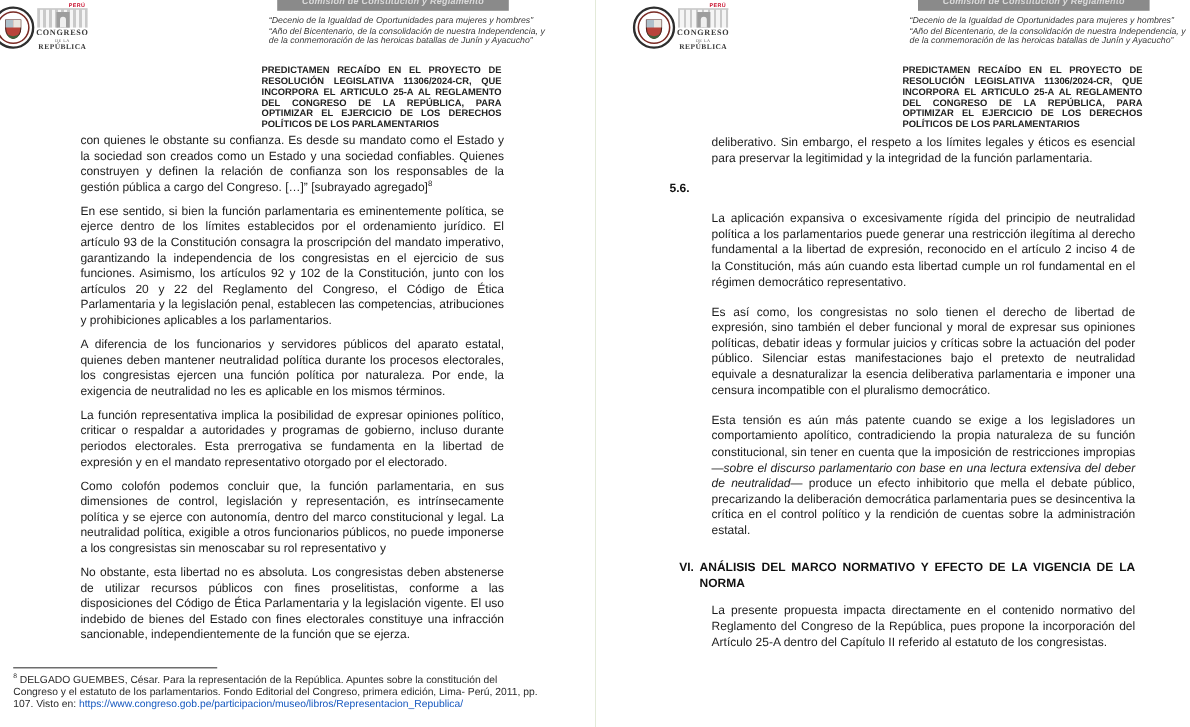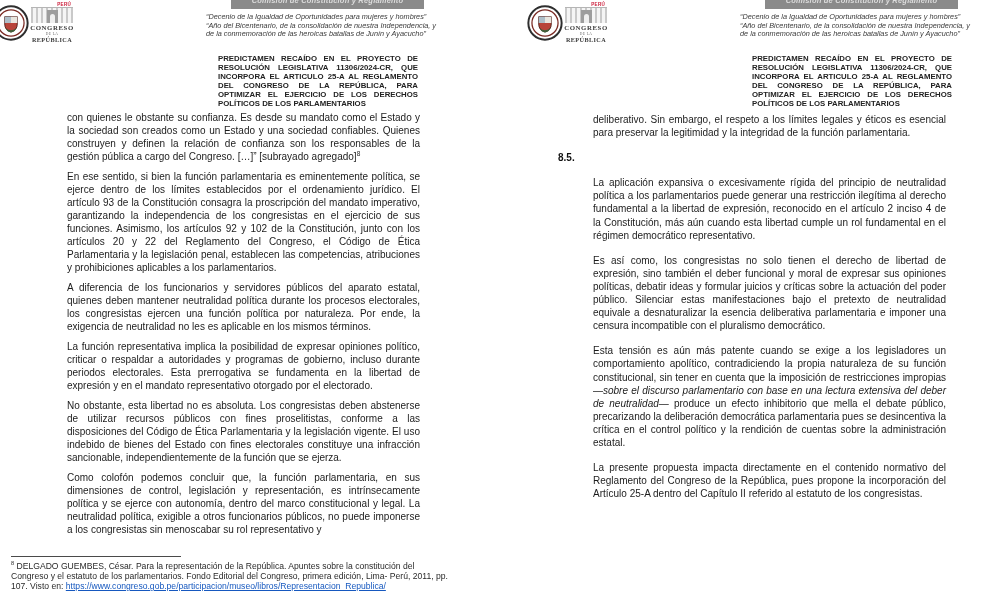--- a/index.html
+++ b/index.html
@@ -24,21 +24,21 @@
           background:repeating-linear-gradient(90deg,#c9c9c9 0 2px,#f5f5f5 2px 5px);
           border-top:1.5px solid #b5b5b5;}
   .facade .pavilion{position:absolute;left:16px;top:2px;width:11px;height:13px;background:#9d9d9d;}
   .facade .arch{position:absolute;left:19px;top:6px;width:5px;height:9px;background:#efefef;
                 border-radius:3px 3px 0 0;}
   .logo-l1{font-family:"Liberation Serif",serif;font-size:6.8px;line-height:8px;letter-spacing:.6px;
            color:#3c3c3c;font-weight:bold;}
   .logo-l2{font-family:"Liberation Serif",serif;font-size:3.6px;line-height:4px;color:#6a6a6a;letter-spacing:.4px;}
   .logo-l3{font-family:"Liberation Serif",serif;font-size:6.2px;line-height:8px;letter-spacing:.4px;
            color:#3c3c3c;font-weight:bold;}
-  .quotes{position:absolute;left:244px;top:13px;width:235px;font-style:italic;font-size:7.3px;
+  .quotes{position:absolute;left:262px;top:13px;width:235px;font-style:italic;font-size:7.3px;
           line-height:8.7px;color:#3a3a3a;}
   .quotes div{white-space:nowrap;}
   .doc-title{position:absolute;left:256px;top:55px;width:200px;font-weight:bold;font-size:7.8px;
              line-height:8.9px;text-align:justify;color:#222;}
 
   
   .body{position:absolute;width:353px;font-size:10px;text-align:justify;color:#1c1c1c;}
   .body-left{left:105px;top:111px;line-height:13px;}
   .body-right{left:97px;top:113px;line-height:13.1px;}
   .body p{margin:0 0 7px 0;}
@@ -48,21 +48,21 @@
 
   .h56{display:flex;margin:5px 0 12px -35px;font-weight:bold;color:#111;}
   .h56 .num{width:35px;flex:none;}
   .hvi{display:flex;margin:18px 0 10px -27px;font-weight:bold;color:#111;}
   .hvi .num{width:17px;flex:none;}
 
   
   .footnote-sep{position:absolute;left:49px;top:556px;width:170px;border-top:1px solid #4a4a4a;}
   .footnote{position:absolute;left:49px;top:561px;width:437px;font-size:8.6px;line-height:10px;
             text-align:left;color:#2a2a2a;}
-  .link{color:var(--link-blue,#1658bf);text-decoration:underline;cursor:pointer;}
+  .link{color:var(--link-blue,#1658bf);cursor:pointer;}
 </style>
 </head>
 <body>
 
 <div class="canvas">
 
   <div class="page page-left">
     <div class="inner">
       <div class="banner">
         <div class="banner-text">Comisión de Constitución y Reglamento</div>
@@ -90,22 +90,22 @@
         <div>“Año del Bicentenario, de la consolidación de nuestra Independencia, y</div>
         <div>de la conmemoración de las heroicas batallas de Junín y Ayacucho”</div>
       </div>
       <div class="doc-title">PREDICTAMEN RECAÍDO EN EL PROYECTO DE RESOLUCIÓN LEGISLATIVA 11306/2024-CR, QUE INCORPORA EL ARTICULO 25-A AL REGLAMENTO DEL CONGRESO DE LA REPÚBLICA, PARA OPTIMIZAR EL EJERCICIO DE LOS DERECHOS POLÍTICOS DE LOS PARLAMENTARIOS</div>
 
       <div class="body body-left">
         <p class="blockquote"><span>con quienes le obstante su confianza. Es desde su mandato como el Estado y la sociedad son creados como un Estado y una sociedad confiables. Quienes construyen y definen la relación de confianza son los responsables de la gestión pública a cargo del Congreso. […]” [subrayado agregado]</span><sup>8</sup></p>
         <p>En ese sentido, si bien la función parlamentaria es eminentemente política, se ejerce dentro de los límites establecidos por el ordenamiento jurídico. El artículo 93 de la Constitución consagra la proscripción del mandato imperativo, garantizando la independencia de los congresistas en el ejercicio de sus funciones. Asimismo, los artículos 92 y 102 de la Constitución, junto con los artículos 20 y 22 del Reglamento del Congreso, el Código de Ética Parlamentaria y la legislación penal, establecen las competencias, atribuciones y prohibiciones aplicables a los parlamentarios.</p>
         <p>A diferencia de los funcionarios y servidores públicos del aparato estatal, quienes deben mantener neutralidad política durante los procesos electorales, los congresistas ejercen una función política por naturaleza. Por ende, la exigencia de neutralidad no les es aplicable en los mismos términos.</p>
         <p>La función representativa implica la posibilidad de expresar opiniones político, criticar o respaldar a autoridades y programas de gobierno, incluso durante periodos electorales. Esta prerrogativa se fundamenta en la libertad de expresión y en el mandato representativo otorgado por el electorado.</p>
+        <p>Como colofón podemos concluir que, la función parlamentaria, en sus dimensiones de control, legislación y representación, es intrínsecamente política y se ejerce con autonomía, dentro del marco constitucional y legal. La neutralidad política, exigible a otros funcionarios públicos, no puede imponerse a los congresistas sin menoscabar su rol representativo y</p>
         <p>No obstante, esta libertad no es absoluta. Los congresistas deben abstenerse de utilizar recursos públicos con fines proselitistas, conforme a las disposiciones del Código de Ética Parlamentaria y la legislación vigente. El uso indebido de bienes del Estado con fines electorales constituye una infracción sancionable, independientemente de la función que se ejerza.</p>
-        <p>Como colofón podemos concluir que, la función parlamentaria, en sus dimensiones de control, legislación y representación, es intrínsecamente política y se ejerce con autonomía, dentro del marco constitucional y legal. La neutralidad política, exigible a otros funcionarios públicos, no puede imponerse a los congresistas sin menoscabar su rol representativo y</p>
       </div>
 
       <div class="footnote-sep"></div>
       <div class="footnote"><sup>8</sup><span> DELGADO GUEMBES, César. Para la representación de la República. Apuntes sobre la constitución del Congreso y el estatuto de los parlamentarios. Fondo Editorial del Congreso, primera edición, Lima- Perú, 2011, pp. 107. Visto en: </span><span class="link">https://www.congreso.gob.pe/participacion/museo/libros/Representacion_Republica/</span></div>
     </div>
   </div>
 
   <div class="page page-right">
     <div class="inner">
       <div class="banner">
@@ -132,23 +132,27 @@
       <div class="quotes">
         <div>“Decenio de la Igualdad de Oportunidades para mujeres y hombres”</div>
         <div>“Año del Bicentenario, de la consolidación de nuestra Independencia, y</div>
         <div>de la conmemoración de las heroicas batallas de Junín y Ayacucho”</div>
       </div>
       <div class="doc-title">PREDICTAMEN RECAÍDO EN EL PROYECTO DE RESOLUCIÓN LEGISLATIVA 11306/2024-CR, QUE INCORPORA EL ARTICULO 25-A AL REGLAMENTO DEL CONGRESO DE LA REPÚBLICA, PARA OPTIMIZAR EL EJERCICIO DE LOS DERECHOS POLÍTICOS DE LOS PARLAMENTARIOS</div>
 
       <div class="body body-right">
         <p>deliberativo. Sin embargo, el respeto a los límites legales y éticos es esencial para preservar la legitimidad y la integridad de la función parlamentaria.</p>
         <div class="h56">
-          <span class="num">8.5.</span>
+          <span class="num">5.6.</span>
         </div>
         <p>La aplicación expansiva o excesivamente rígida del principio de neutralidad política a los parlamentarios puede generar una restricción ilegítima al derecho fundamental a la libertad de expresión, reconocido en el artículo 2 inciso 4 de la Constitución, más aún cuando esta libertad cumple un rol fundamental en el régimen democrático representativo.</p>
         <p>Es así como, los congresistas no solo tienen el derecho de libertad de expresión, sino también el deber funcional y moral de expresar sus opiniones políticas, debatir ideas y formular juicios y críticas sobre la actuación del poder público. Silenciar estas manifestaciones bajo el pretexto de neutralidad equivale a desnaturalizar la esencia deliberativa parlamentaria e imponer una censura incompatible con el pluralismo democrático.</p>
         <p><span>Esta tensión es aún más patente cuando se exige a los legisladores un comportamiento apolítico, contradiciendo la propia naturaleza de su función constitucional, sin tener en cuenta que la imposición de restricciones impropias —</span><span style="font-style: italic;">sobre el discurso parlamentario con base en una lectura extensiva del deber de neutralidad</span><span>— produce un efecto inhibitorio que mella el debate público, precarizando la deliberación democrática parlamentaria pues se desincentiva la crítica en el control político y la rendición de cuentas sobre la administración estatal.</span></p>
+        <div class="hvi">
+          <span class="num">VI.</span>
+          <span>ANÁLISIS DEL MARCO NORMATIVO Y EFECTO DE LA VIGENCIA DE LA NORMA</span>
+        </div>
         <p>La presente propuesta impacta directamente en el contenido normativo del Reglamento del Congreso de la República, pues propone la incorporación del Artículo 25-A dentro del Capítulo II referido al estatuto de los congresistas.</p>
       </div>
     </div>
   </div>
 
 </div>
 
 </body></html>

